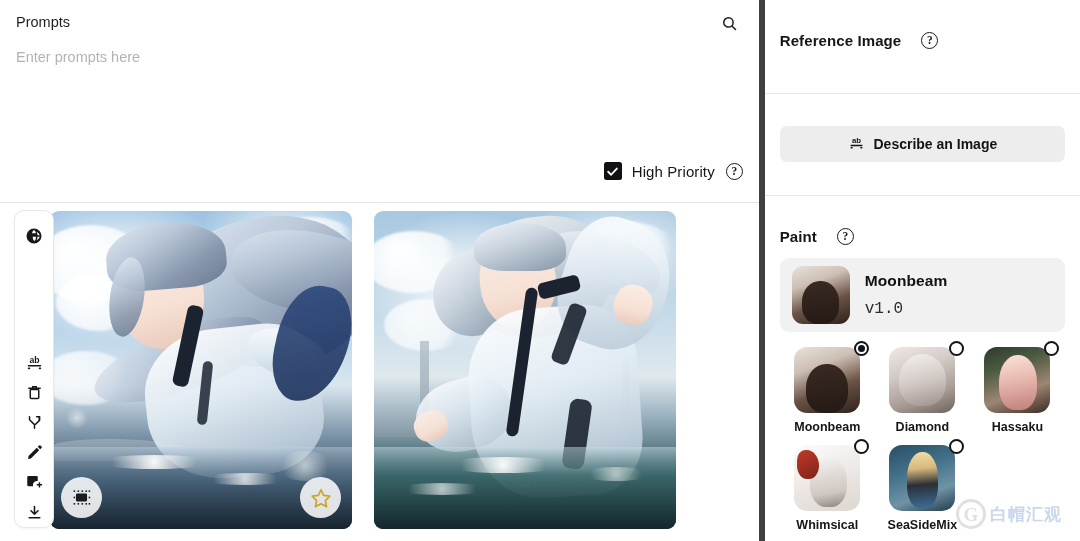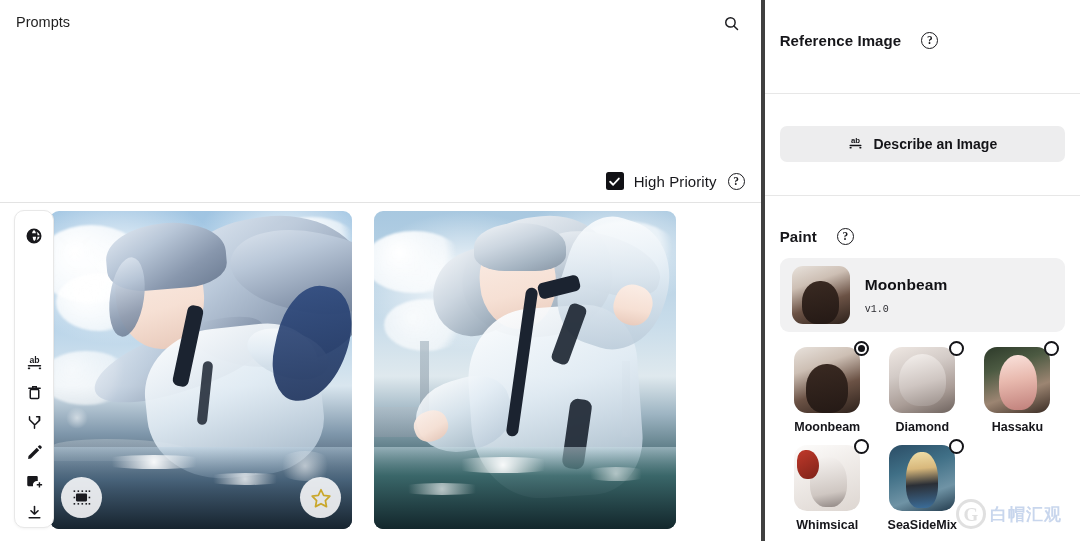--- a/index.html
+++ b/index.html
@@ -10,21 +10,21 @@
     font-family: "Liberation Sans", sans-serif;
     -webkit-font-smoothing: antialiased;
   }
   #app { position: relative; width: 1080px; height: 541px; display: flex; }
 
   
   .left-panel {
     position: relative;
     width: 858px; height: 541px;
     background: #ffffff;
-    border-right: 4px solid #404040;
+    border-right: 6px solid #404040;
     display: flex; flex-direction: column;
   }
 
   
   .prompt-section {
     position: relative;
     height: 203px;
     border-bottom: 1px solid #e3e3e3;
     padding: 12px 16px 0 16px;
   }
@@ -39,21 +39,21 @@
     width: 26px; height: 26px; display: flex; align-items: center; justify-content: center;
     cursor: pointer; margin-top: -2px;
   }
   .prompt-placeholder {
     margin-top: 9px;
     font-size: 14.5px; color: #b2b2b8; line-height: 20px;
     cursor: text;
   }
   .prompt-controls {
     position: absolute;
-    right: 16px; bottom: 12px;
+    right: 16px; bottom: 22px;
     display: flex; align-items: center; gap: 0px;
   }
   .checkbox-wrap { display: flex; align-items: center; cursor: pointer; }
   .checkbox {
     width: 18px; height: 18px; background: #111115; border-radius: 2.5px;
     display: flex; align-items: center; justify-content: center;
     flex: none;
   }
   .checkbox svg { display: block; }
   .cb-label {
@@ -165,21 +165,21 @@
     height: 74px; background: #f1f1f2; border-radius: 9px;
     display: flex; align-items: center; gap: 15px; padding: 0 12px;
     cursor: pointer;
   }
   .model-card-thumb {
     width: 58px; height: 58px; border-radius: 11px; overflow: hidden; flex: none;
     position: relative;
   }
   .model-card-name { font-size: 15.5px; font-weight: bold; color: #111115; letter-spacing: .1px; }
   .model-card-ver {
-    font-size: 10px; color: #2a2a30; margin-top: 10px;
+    font-size: 16px; color: #2a2a30; margin-top: 10px;
     font-family: "Liberation Mono", monospace;
   }
 
   .model-grid {
     display: grid;
     grid-template-columns: repeat(3, 1fr);
     row-gap: 10px;
     margin-top: 15px;
   }
   .model-item {
@@ -304,20 +304,21 @@
     <div class="prompt-section">
       <div class="prompt-header">
         <div class="prompt-title">Prompts</div>
         <div class="search-btn">
           <svg width="17" height="17" viewBox="0 0 24 24" fill="none" stroke="#1c1c20" stroke-width="2.1" stroke-linecap="round">
               <circle cx="10.5" cy="10.5" r="6.6"></circle>
               <line x1="15.4" y1="15.4" x2="20.5" y2="20.5"></line>
             </svg>
         </div>
       </div>
+      <div class="prompt-placeholder">Enter prompts here</div>
 
       <div class="prompt-controls">
         <div class="checkbox-wrap">
           <span class="checkbox">
             <svg width="13" height="13" viewBox="0 0 24 24" fill="none" stroke="#ffffff" stroke-width="3.4" stroke-linecap="round" stroke-linejoin="round">
                 <polyline points="4,12.5 9.5,18 20,6.5"></polyline>
               </svg>
           </span>
           <span class="cb-label">High Priority</span>
         </div>

